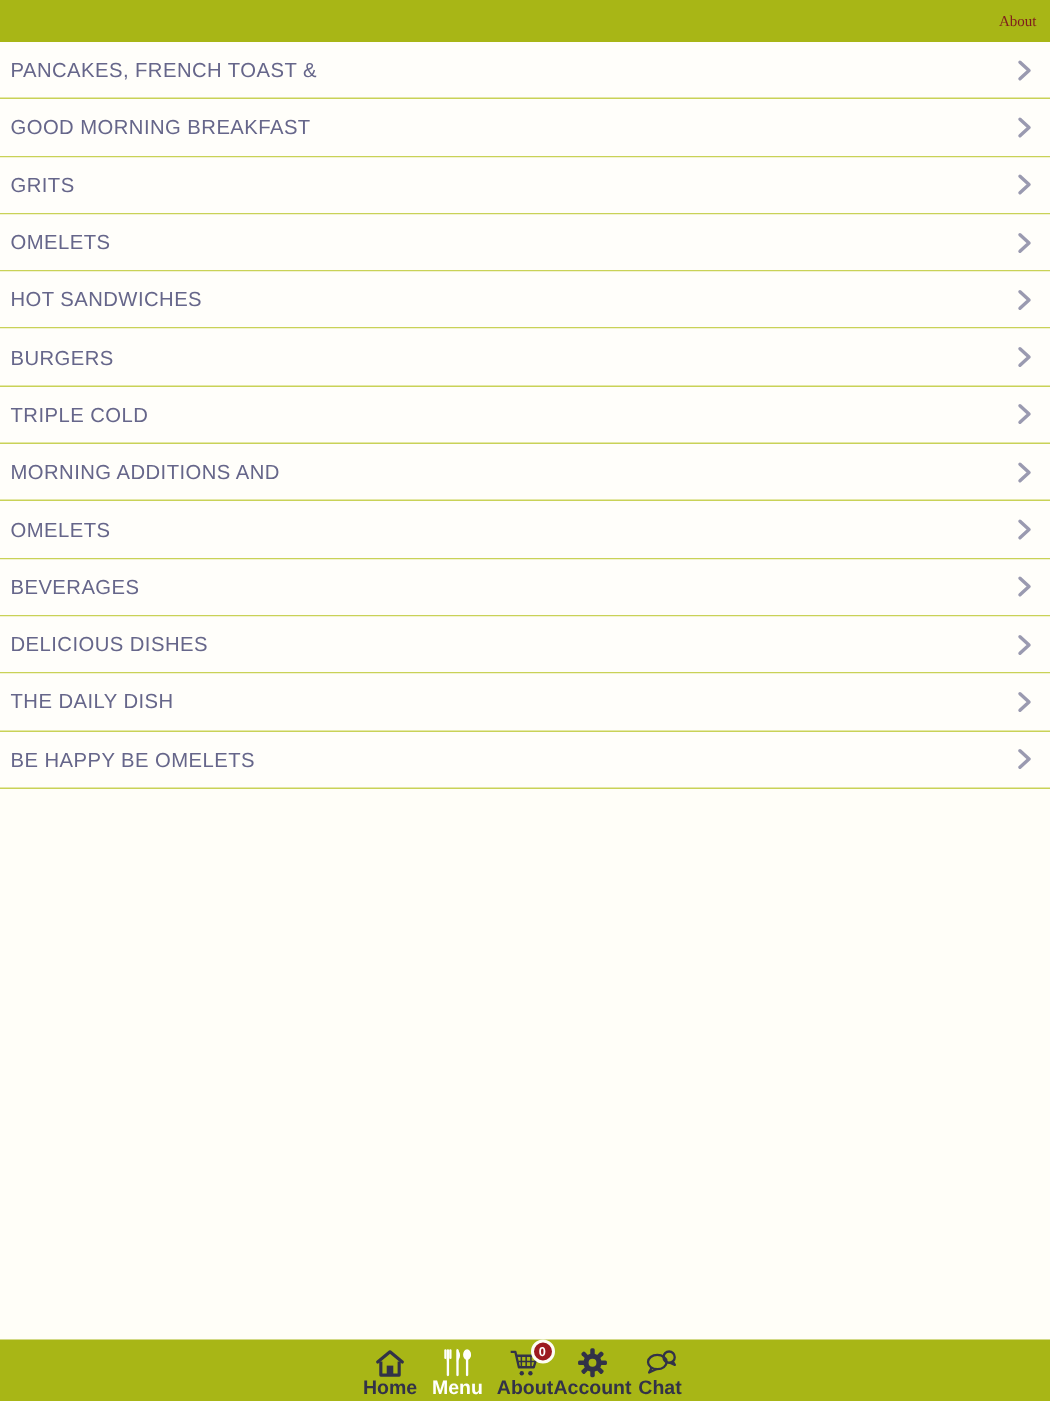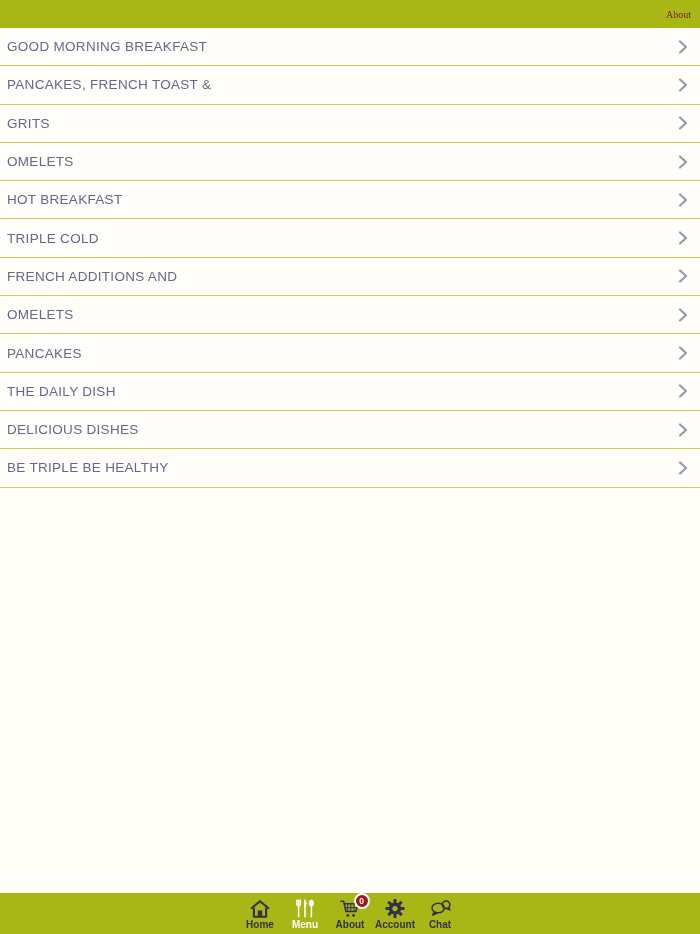--- a/index.html
+++ b/index.html
@@ -53,21 +53,21 @@
     padding-top: 5px;
     box-sizing: border-box;
   }
   .tab {
     width: 45px;
     display: flex; flex-direction: column; align-items: center;
     gap: 1px; position: relative; cursor: pointer;
   }
   .tab-icon { height: 21px; display: flex; align-items: center; justify-content: center; }
   .tab-label {
-    font-size: 10px; font-weight: bold;
+    font-size: 13px; font-weight: bold;
     color: #323248; line-height: 9px;
   }
   .tab.active .tab-label { color: #ffffff; }
   .badge {
     position: absolute; top: -5px; right: 3px;
     width: 12px; height: 12px;
     background: #9c1a1f;
     border: 2px solid #fdfdf5;
     border-radius: 50%;
     color: #ffffff; font-size: 8.5px; font-weight: bold;
@@ -79,124 +79,132 @@
 <body>
 
 <div class="screen">
 
   <header class="top-bar">
     <button class="about-btn">About</button>
   </header>
 
   <main class="list" id="category-list">
     <div class="row">
+      <span class="row-label">PANCAKES, FRENCH TOAST &amp;</span>
+      <span class="chevron">
+        <svg width="10" height="16" viewBox="0 0 10 16">
+          <polyline points="2,2.5 8,8 2,13.5" fill="none" stroke="#9a9ab0" stroke-width="2.3" stroke-linecap="round" stroke-linejoin="round"></polyline>
+        </svg>
+      </span>
+    </div>
+
+    <div class="row">
       <span class="row-label">GOOD MORNING BREAKFAST</span>
       <span class="chevron">
         <svg width="10" height="16" viewBox="0 0 10 16">
           <polyline points="2,2.5 8,8 2,13.5" fill="none" stroke="#9a9ab0" stroke-width="2.3" stroke-linecap="round" stroke-linejoin="round"></polyline>
         </svg>
       </span>
     </div>
 
     <div class="row">
-      <span class="row-label">PANCAKES, FRENCH TOAST &amp;</span>
-      <span class="chevron">
-        <svg width="10" height="16" viewBox="0 0 10 16">
-          <polyline points="2,2.5 8,8 2,13.5" fill="none" stroke="#9a9ab0" stroke-width="2.3" stroke-linecap="round" stroke-linejoin="round"></polyline>
-        </svg>
-      </span>
-    </div>
-
-    <div class="row">
       <span class="row-label">GRITS</span>
       <span class="chevron">
         <svg width="10" height="16" viewBox="0 0 10 16">
           <polyline points="2,2.5 8,8 2,13.5" fill="none" stroke="#9a9ab0" stroke-width="2.3" stroke-linecap="round" stroke-linejoin="round"></polyline>
         </svg>
       </span>
     </div>
 
     <div class="row">
       <span class="row-label">OMELETS</span>
       <span class="chevron">
         <svg width="10" height="16" viewBox="0 0 10 16">
           <polyline points="2,2.5 8,8 2,13.5" fill="none" stroke="#9a9ab0" stroke-width="2.3" stroke-linecap="round" stroke-linejoin="round"></polyline>
         </svg>
       </span>
     </div>
 
     <div class="row">
-      <span class="row-label">HOT BREAKFAST</span>
-      <span class="chevron">
-        <svg width="10" height="16" viewBox="0 0 10 16">
-          <polyline points="2,2.5 8,8 2,13.5" fill="none" stroke="#9a9ab0" stroke-width="2.3" stroke-linecap="round" stroke-linejoin="round"></polyline>
-        </svg>
-      </span>
-    </div>
-
+      <span class="row-label">HOT SANDWICHES</span>
+      <span class="chevron">
+        <svg width="10" height="16" viewBox="0 0 10 16">
+          <polyline points="2,2.5 8,8 2,13.5" fill="none" stroke="#9a9ab0" stroke-width="2.3" stroke-linecap="round" stroke-linejoin="round"></polyline>
+        </svg>
+      </span>
+    </div>
+
+    <div class="row">
+      <span class="row-label">BURGERS</span>
+      <span class="chevron">
+        <svg width="10" height="16" viewBox="0 0 10 16">
+          <polyline points="2,2.5 8,8 2,13.5" fill="none" stroke="#9a9ab0" stroke-width="2.3" stroke-linecap="round" stroke-linejoin="round"></polyline>
+        </svg>
+      </span>
+    </div>
 
     <div class="row">
       <span class="row-label">TRIPLE COLD</span>
       <span class="chevron">
         <svg width="10" height="16" viewBox="0 0 10 16">
           <polyline points="2,2.5 8,8 2,13.5" fill="none" stroke="#9a9ab0" stroke-width="2.3" stroke-linecap="round" stroke-linejoin="round"></polyline>
         </svg>
       </span>
     </div>
 
 
 
 
     <div class="row">
-      <span class="row-label">FRENCH ADDITIONS AND</span>
+      <span class="row-label">MORNING ADDITIONS AND</span>
       <span class="chevron">
         <svg width="10" height="16" viewBox="0 0 10 16">
           <polyline points="2,2.5 8,8 2,13.5" fill="none" stroke="#9a9ab0" stroke-width="2.3" stroke-linecap="round" stroke-linejoin="round"></polyline>
         </svg>
       </span>
     </div>
 
     <div class="row">
       <span class="row-label">OMELETS</span>
       <span class="chevron">
         <svg width="10" height="16" viewBox="0 0 10 16">
           <polyline points="2,2.5 8,8 2,13.5" fill="none" stroke="#9a9ab0" stroke-width="2.3" stroke-linecap="round" stroke-linejoin="round"></polyline>
         </svg>
       </span>
     </div>
 
     <div class="row">
-      <span class="row-label">PANCAKES</span>
+      <span class="row-label">BEVERAGES</span>
+      <span class="chevron">
+        <svg width="10" height="16" viewBox="0 0 10 16">
+          <polyline points="2,2.5 8,8 2,13.5" fill="none" stroke="#9a9ab0" stroke-width="2.3" stroke-linecap="round" stroke-linejoin="round"></polyline>
+        </svg>
+      </span>
+    </div>
+
+    <div class="row">
+      <span class="row-label">DELICIOUS DISHES</span>
       <span class="chevron">
         <svg width="10" height="16" viewBox="0 0 10 16">
           <polyline points="2,2.5 8,8 2,13.5" fill="none" stroke="#9a9ab0" stroke-width="2.3" stroke-linecap="round" stroke-linejoin="round"></polyline>
         </svg>
       </span>
     </div>
 
     <div class="row">
       <span class="row-label">THE DAILY DISH</span>
       <span class="chevron">
         <svg width="10" height="16" viewBox="0 0 10 16">
           <polyline points="2,2.5 8,8 2,13.5" fill="none" stroke="#9a9ab0" stroke-width="2.3" stroke-linecap="round" stroke-linejoin="round"></polyline>
         </svg>
       </span>
     </div>
 
     <div class="row">
-      <span class="row-label">DELICIOUS DISHES</span>
-      <span class="chevron">
-        <svg width="10" height="16" viewBox="0 0 10 16">
-          <polyline points="2,2.5 8,8 2,13.5" fill="none" stroke="#9a9ab0" stroke-width="2.3" stroke-linecap="round" stroke-linejoin="round"></polyline>
-        </svg>
-      </span>
-    </div>
-
-    <div class="row">
-      <span class="row-label">BE TRIPLE BE HEALTHY</span>
+      <span class="row-label">BE HAPPY BE OMELETS</span>
       <span class="chevron">
         <svg width="10" height="16" viewBox="0 0 10 16">
           <polyline points="2,2.5 8,8 2,13.5" fill="none" stroke="#9a9ab0" stroke-width="2.3" stroke-linecap="round" stroke-linejoin="round"></polyline>
         </svg>
       </span>
     </div>
   </main>
 
   <div class="filler"></div>
 

